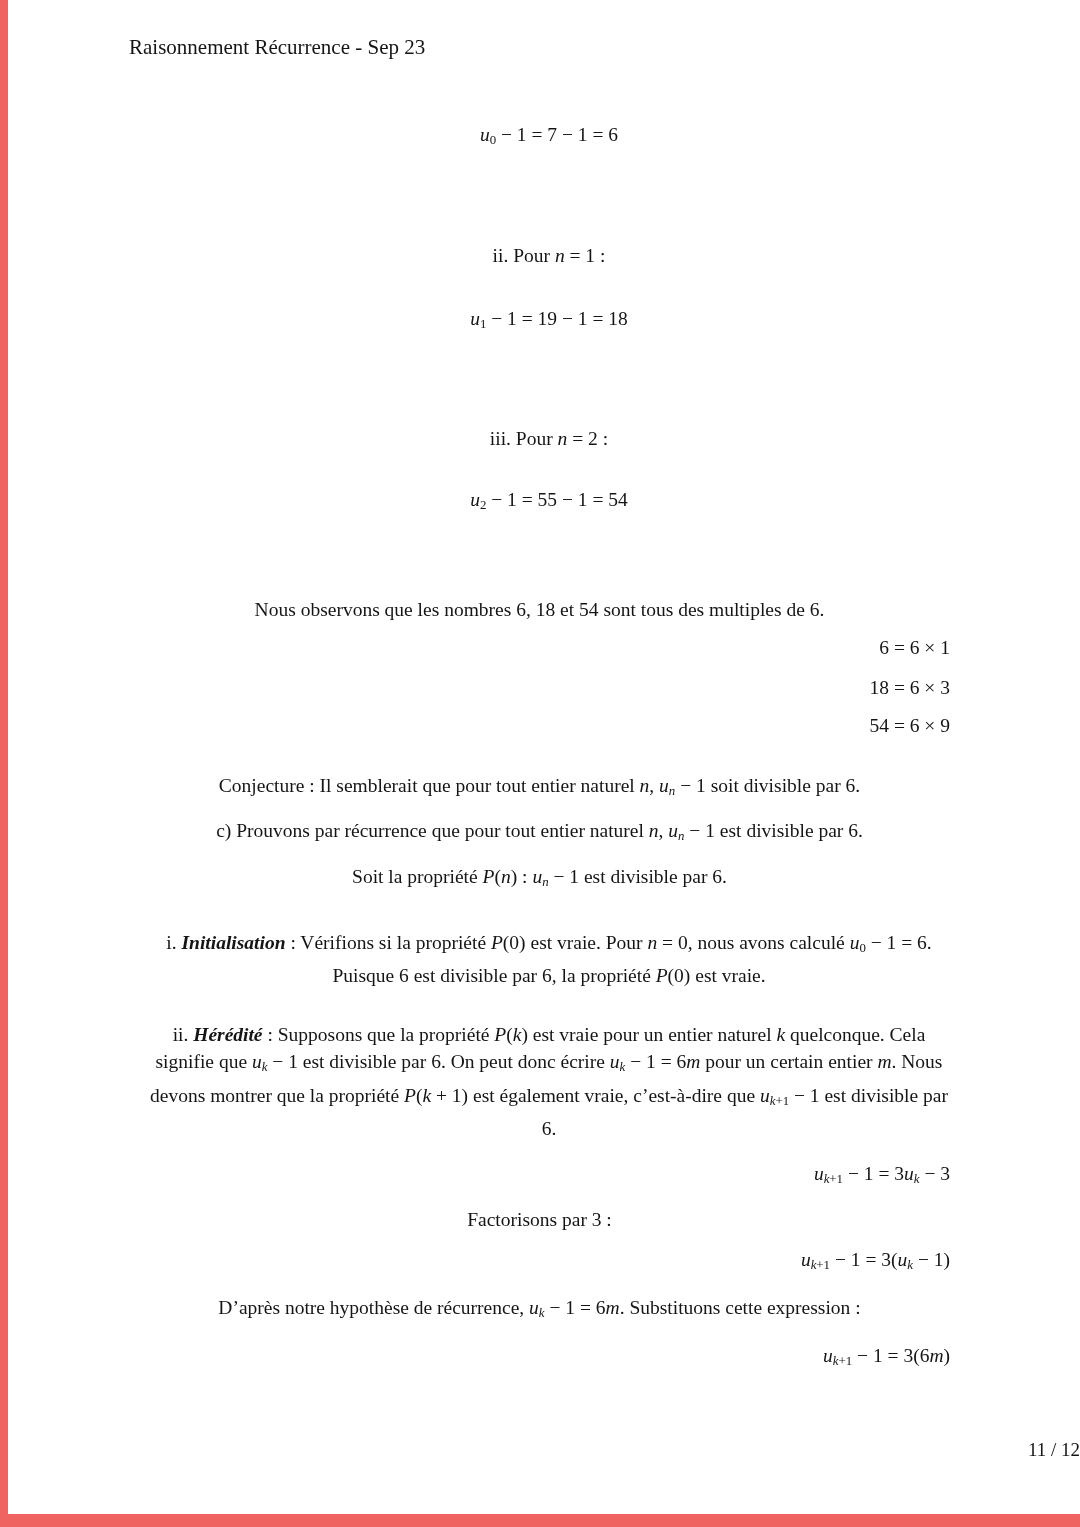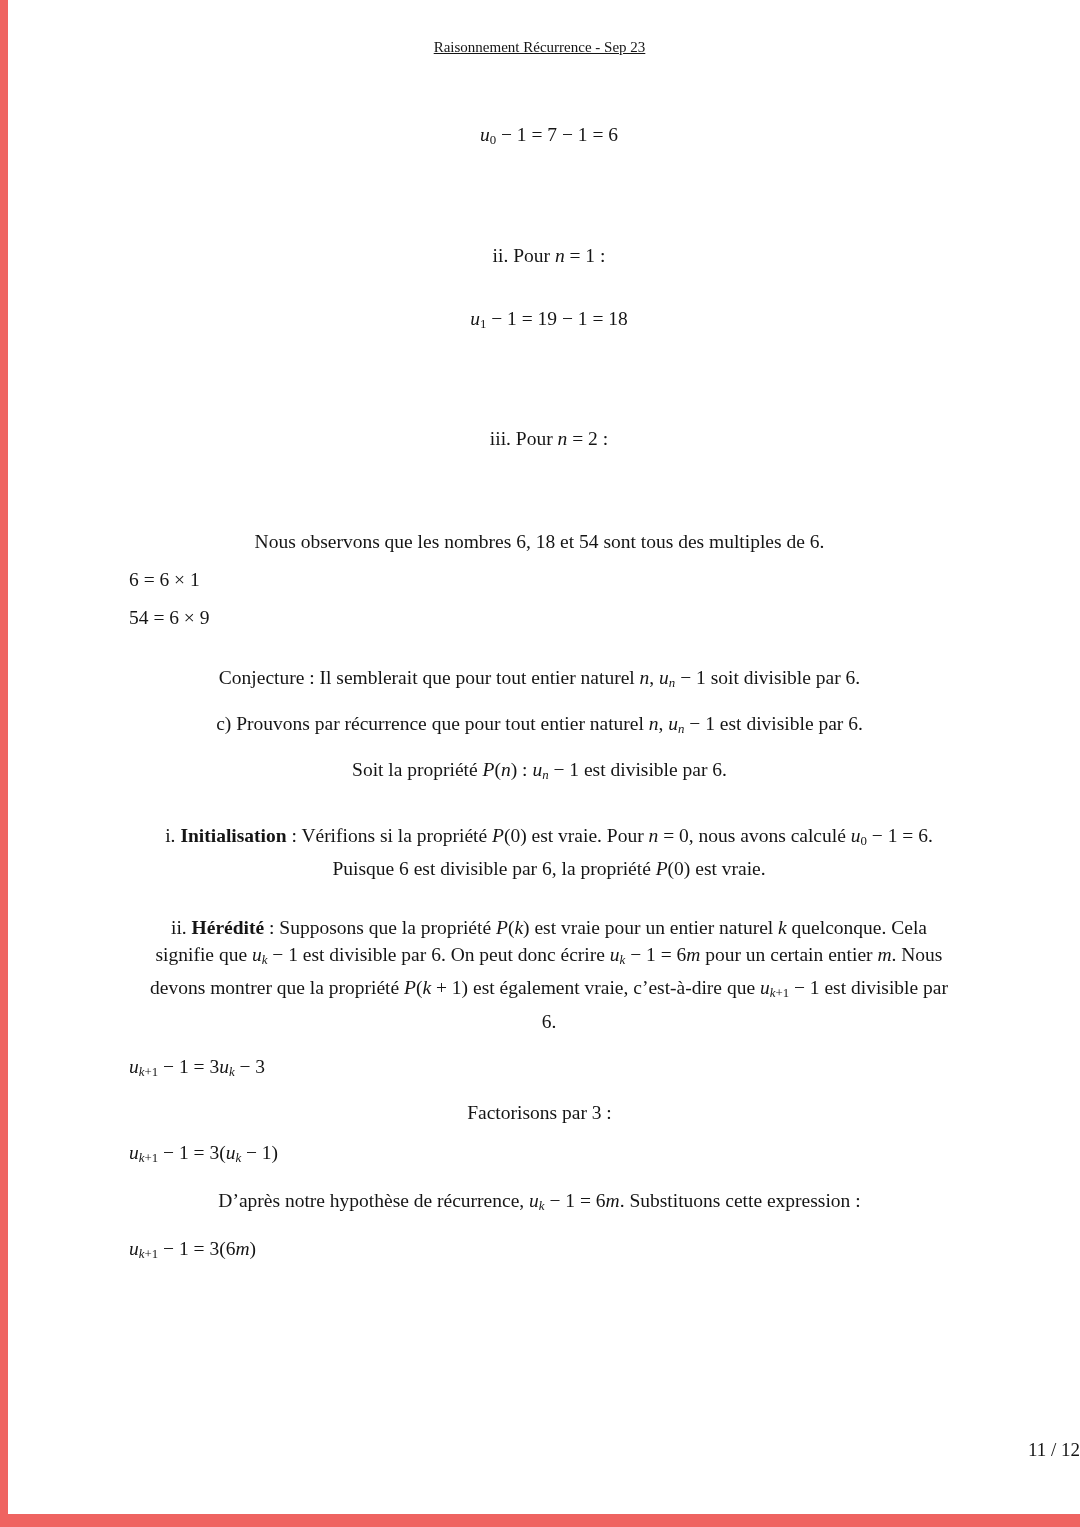--- a/index.html
+++ b/index.html
@@ -19,63 +19,64 @@
   .accent-left {
     position: absolute; left: 0; top: 0; bottom: 0; width: 8px;
     background: var(--accent, #ef6461);
   }
   .accent-bottom {
     position: absolute; left: 0; right: 0; bottom: 0; height: 13px;
     background: var(--accent, #ef6461);
   }
   .header {
     padding: 34px 130px 0 129px;
-    text-align: center;
-    font-size: 15px;
+    text-align: left;
+    font-size: 21px;
     line-height: 27px;
-    text-decoration: underline;
   }
   .content {
     padding: 0 130px 0 129px;
     font-size: 19.5px;
     line-height: 27px;
     display: flow-root;
   }
   .blk { margin: 0; text-align: center; }
   .indent { margin-left: 19px; }
-  .center { text-align: left; }
+  .center { text-align: right; }
   .footer {
     position: absolute; left: 0; right: 0; bottom: 64px;
     text-align: right;
     font-size: 19px;
     line-height: 26px;
   }
   .seg-i { font-style: italic; }
-  .seg-b { font-weight: 700; }
+  .seg-b { font-weight: 700; font-style: italic; }
   .seg-sub  { font-size: 66%; vertical-align: -0.25em; }
   .seg-subi { font-size: 66%; vertical-align: -0.25em; font-style: italic; }
 </style>
 </head>
 <body>
 
 <div class="page">
   <div class="accent-left"></div>
   <div class="accent-bottom"></div>
 
   <div class="header">
     <span>Raisonnement Récurrence - Sep 23</span>
   </div>
 
   <div class="content">
     <p class="blk indent" style="margin-top:60px"><span class="seg-i">u</span><span class="seg-sub">0</span><span> − 1 = 7 − 1 = 6</span></p>
     <p class="blk indent" style="margin-top:88px"><span>ii. Pour </span><span class="seg-i">n</span><span> = 1 :</span></p>
     <p class="blk indent" style="margin-top:36px"><span class="seg-i">u</span><span class="seg-sub">1</span><span> − 1 = 19 − 1 = 18</span></p>
     <p class="blk indent" style="margin-top:87px"><span>iii. Pour </span><span class="seg-i">n</span><span> = 2 :</span></p>
+    <p class="blk indent" style="margin-top:34px"><span class="seg-i">u</span><span class="seg-sub">2</span><span> − 1 = 55 − 1 = 54</span></p>
     <p class="blk" style="margin-top:76px"><span>Nous observons que les nombres 6, 18 et 54 sont tous des multiples de 6.</span></p>
     <p class="blk center" style="margin-top:11px"><span>6 = 6 × 1</span></p>
+    <p class="blk center" style="margin-top:13px"><span>18 = 6 × 3</span></p>
     <p class="blk center" style="margin-top:11px"><span>54 = 6 × 9</span></p>
     <p class="blk" style="margin-top:33px"><span>Conjecture : Il semblerait que pour tout entier naturel </span><span class="seg-i">n</span><span>, </span><span class="seg-i">u</span><span class="seg-subi">n</span><span> − 1 soit divisible par 6.</span></p>
     <p class="blk" style="margin-top:12px"><span>c) Prouvons par récurrence que pour tout entier naturel </span><span class="seg-i">n</span><span>, </span><span class="seg-i">u</span><span class="seg-subi">n</span><span> − 1 est divisible par 6.</span></p>
     <p class="blk" style="margin-top:13px"><span>Soit la propriété </span><span class="seg-i">P</span><span>(</span><span class="seg-i">n</span><span>) : </span><span class="seg-i">u</span><span class="seg-subi">n</span><span> − 1 est divisible par 6.</span></p>
     <p class="blk indent" style="margin-top:33px"><span>i. </span><span class="seg-b">Initialisation</span><span> : Vérifions si la propriété </span><span class="seg-i">P</span><span>(0)</span><span> est vraie. Pour </span><span class="seg-i">n</span><span> = 0, nous avons calculé </span><span class="seg-i">u</span><span class="seg-sub">0</span><span> − 1 = 6. Puisque 6 est divisible par 6, la propriété </span><span class="seg-i">P</span><span>(0)</span><span> est vraie.</span></p>
     <p class="blk indent" style="margin-top:32px"><span>ii. </span><span class="seg-b">Hérédité</span><span> : Supposons que la propriété </span><span class="seg-i">P</span><span>(</span><span class="seg-i">k</span><span>)</span><span> est vraie pour un entier naturel </span><span class="seg-i">k</span><span> quelconque. Cela signifie que </span><span class="seg-i">u</span><span class="seg-subi">k</span><span> − 1 est divisible par 6. On peut donc écrire </span><span class="seg-i">u</span><span class="seg-subi">k</span><span> − 1 = 6</span><span class="seg-i">m</span><span> pour un certain entier </span><span class="seg-i">m</span><span>. Nous devons montrer que la propriété </span><span class="seg-i">P</span><span>(</span><span class="seg-i">k</span><span> + 1)</span><span> est également vraie, c’est-à-dire que </span><span class="seg-i">u</span><span class="seg-subi">k</span><span class="seg-sub">+1</span><span> − 1 est divisible par 6.</span></p>
     <p class="blk center" style="margin-top:18px"><span class="seg-i">u</span><span class="seg-subi">k</span><span class="seg-sub">+1</span><span> − 1 = 3</span><span class="seg-i">u</span><span class="seg-subi">k</span><span> − 3</span></p>
     <p class="blk" style="margin-top:13px"><span>Factorisons par 3 :</span></p>
     <p class="blk center" style="margin-top:13px"><span class="seg-i">u</span><span class="seg-subi">k</span><span class="seg-sub">+1</span><span> − 1 = 3(</span><span class="seg-i">u</span><span class="seg-subi">k</span><span> − 1)</span></p>
     <p class="blk" style="margin-top:15px"><span>D’après notre hypothèse de récurrence, </span><span class="seg-i">u</span><span class="seg-subi">k</span><span> − 1 = 6</span><span class="seg-i">m</span><span>. Substituons cette expression :</span></p>

